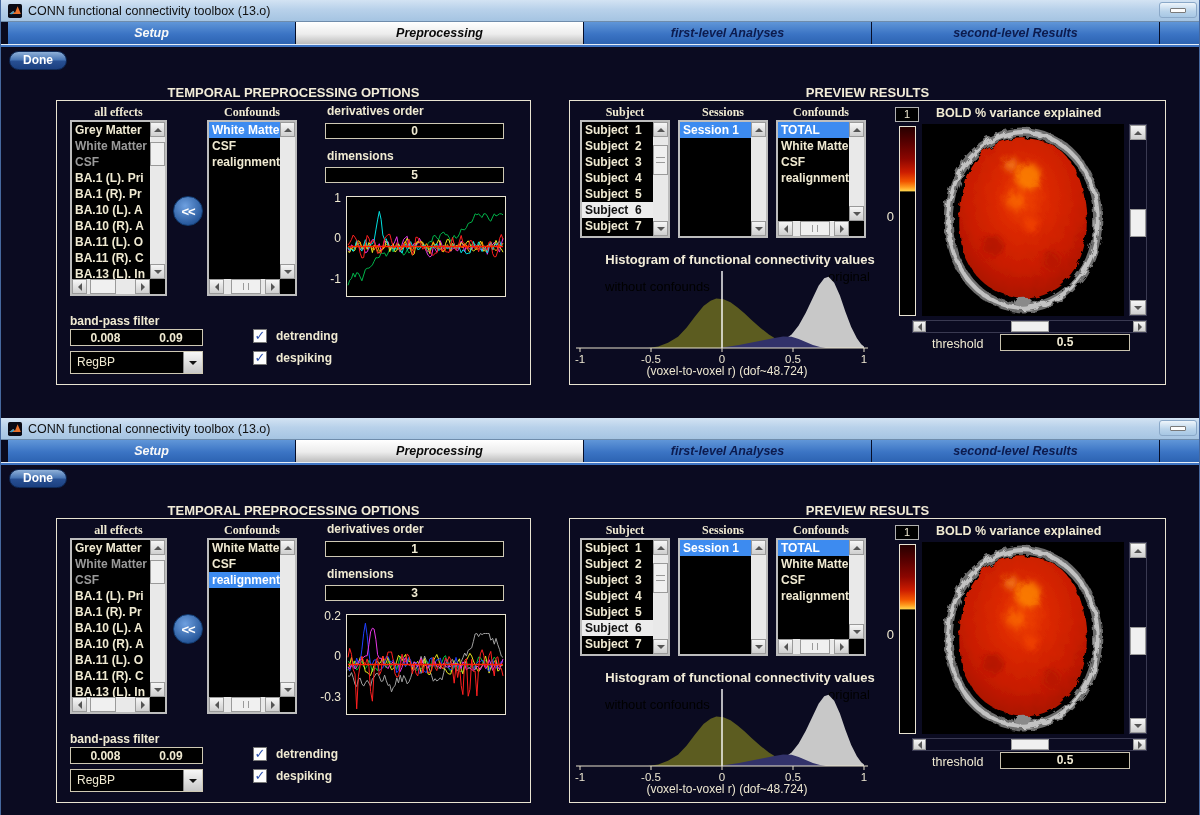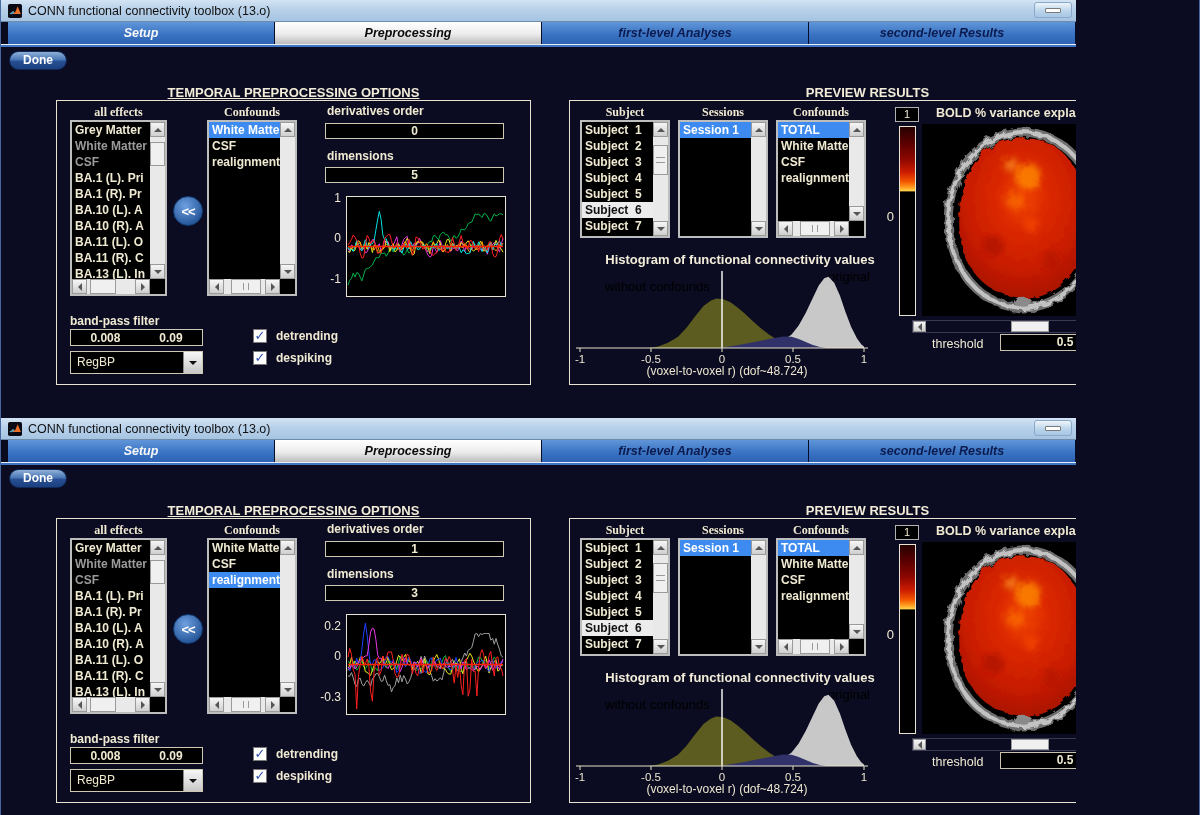--- a/index.html
+++ b/index.html
@@ -1,20 +1,20 @@
 <!DOCTYPE html>
 <html><head>
 <meta charset="utf-8">
 <style>
   * { margin:0; padding:0; box-sizing:border-box; }
   html,body { background:#06060f; }
   body { font-family:"Liberation Sans","DejaVu Sans",sans-serif; }
   #app { width:1200px; height:815px; overflow:hidden; background:#0b0b21; position:relative;
          border-left:1px solid #46689e; border-right:1px solid #46689e; }
-  .window { position:relative; width:1075px; overflow:hidden; }
+  .window { position:relative; width:1200px; overflow:hidden; }
   .window:nth-of-type(1){ height:418px; }
   .window:nth-of-type(2){ height:397px; }
 
   
   .titlebar { position:relative; height:22px;
     background:linear-gradient(#d3e3f3 0%, #b8d1ea 45%, #a5c4e2 100%);
     border-bottom:1px solid #6f8cab; display:flex; align-items:center; }
   .appicon { width:14px; height:14px; margin:0 6px 0 7px; display:inline-block; }
   .wtitle { font-size:12.5px; color:#101010; }
   .minbtn { position:absolute; right:4px; top:2px; width:38px; height:16px; border-radius:3px;
@@ -36,21 +36,21 @@
   .done { position:absolute; left:8px; top:6px; width:58px; height:19px; border-radius:10px;
     background:linear-gradient(#8fb0d8, #4a77b5 45%, #274f92 55%, #1c4080);
     border:1px solid #0f2a58; color:#fff; font-weight:bold; font-size:12px;
     font-family:inherit; text-align:center; line-height:17px; cursor:default; }
 
   
   .panel { position:absolute; border:1px solid #e9e4d2; background:transparent; }
   .lpanel { left:55px; top:55px; width:475px; height:285px; }
   .rpanel { left:568px; top:55px; width:597px; height:285px; }
   .ptitle { position:absolute; top:40px; font-size:13px; font-weight:bold; color:#f2ecd8; text-align:center; }
-  .ptitle.l { left:55px; width:475px;text-decoration:underline; }
+  .ptitle.l { left:55px; width:475px; }
   .ptitle.r { left:568px; width:597px; }
 
   .lbl { position:absolute; font-size:12px; font-weight:bold; color:#f0ead2; white-space:pre; }
   .lbl.c { text-align:center;font-family:Liberation Serif, serif; }
 
   
   .listbox { position:absolute; background:#000; border:2px solid #bdbdbd; overflow:hidden; }
   .lb-items { position:absolute; left:0; top:0; bottom:0; right:15px; overflow:hidden; }
   .lb-items.hs { bottom:15px; }
   .lb-item { height:16px; line-height:16px; font-size:12px; font-weight:bold; color:#f0ead2;
@@ -482,21 +482,21 @@
               </span>
               <span class="hthumb grip-h" style="left: 22px; width: 30px;"></span>
             </div>
           </div>
 
       <div class="lbl" style="left:270px;top:3px">derivatives order</div>
       <div class="field" style="left:268px;top:22px;width:179px;height:16px">1</div>
       <div class="lbl" style="left:270px;top:48px">dimensions</div>
       <div class="field" style="left:268px;top:66px;width:179px;height:16px">3</div>
 
-      <span class="ytick" style="left:248px;top:100px">0.2</span>
+      <span class="ytick" style="left:248px;top:90px">0.2</span>
       <span class="ytick" style="left:248px;top:130px">0</span>
       <span class="ytick" style="left:248px;top:171px">-0.3</span>
       <div class="plotbox" style="left:289px;top:95px;width:160px;height:101px">
         <svg width="158" height="99">
               <polyline points="1.0,61.0 2.7,61.3 4.5,57.6 6.2,62.7 8.0,69.4 9.7,71.5 11.4,64.3 13.2,63.2 14.9,68.8 16.7,71.1 18.4,67.8 20.2,65.3 21.9,67.9 23.6,71.3 25.4,63.6 27.1,62.2 28.9,58.8 30.6,58.3 32.3,61.7 34.1,66.4 35.8,66.0 37.6,60.1 39.3,65.8 41.1,70.5 42.8,69.6 44.5,76.9 46.3,72.3 48.0,70.7 49.8,62.9 51.5,67.9 53.2,60.1 55.0,66.9 56.7,60.5 58.5,63.9 60.2,68.9 62.0,66.8 63.7,62.6 65.4,56.8 67.2,54.0 68.9,54.2 70.7,50.0 72.4,47.4 74.1,41.4 75.9,48.0 77.6,41.0 79.4,46.0 81.1,49.5 82.9,55.8 84.6,60.6 86.3,66.2 88.1,63.7 89.8,66.0 91.6,64.8 93.3,62.8 95.0,64.9 96.8,57.4 98.5,49.9 100.3,44.6 102.0,51.9 103.8,45.8 105.5,44.3 107.2,50.0 109.0,55.3 110.7,55.3 112.5,52.1 114.2,46.6 115.9,42.7 117.7,38.0 119.4,41.1 121.2,35.3 122.9,34.2 124.7,32.8 126.4,26.3 128.1,19.0 129.9,18.5 131.6,21.6 133.4,18.5 135.1,19.6 136.8,18.5 138.6,18.5 140.3,18.5 142.1,18.5 143.8,25.2 145.6,23.3 147.3,29.2 149.0,23.4 150.8,29.7 152.5,34.4 154.3,41.0 156.0,42.4" fill="none" stroke="#a0a0a0" stroke-width="1"></polyline>
               <polyline points="1.0,46.5 2.7,47.4 4.5,51.7 6.2,46.2 8.0,50.6 9.7,54.9 11.4,53.4 13.2,48.9 14.9,46.0 16.7,52.0 18.4,53.7 20.2,50.8 21.9,45.2 23.6,49.5 25.4,56.9 27.1,53.5 28.9,53.2 30.6,55.8 32.3,48.0 34.1,47.2 35.8,45.6 37.6,50.3 39.3,52.9 41.1,46.8 42.8,46.3 44.5,51.5 46.3,48.1 48.0,48.6 49.8,54.5 51.5,47.5 53.2,41.1 55.0,44.8 56.7,47.0 58.5,51.6 60.2,48.4 62.0,42.5 63.7,49.5 65.4,52.4 67.2,50.9 68.9,55.4 70.7,54.7 72.4,53.2 74.1,54.1 75.9,51.9 77.6,47.0 79.4,45.7 81.1,47.9 82.9,52.1 84.6,47.6 86.3,42.0 88.1,49.2 89.8,52.6 91.6,53.1 93.3,53.0 95.0,47.3 96.8,42.2 98.5,40.6 100.3,47.9 102.0,54.2 103.8,56.4 105.5,55.3 107.2,51.0 109.0,47.8 110.7,52.9 112.5,56.4 114.2,56.5 115.9,57.1 117.7,48.6 119.4,45.3 121.2,53.2 122.9,53.3 124.7,48.3 126.4,51.8 128.1,54.8 129.9,47.5 131.6,42.0 133.4,42.6 135.1,45.6 136.8,48.7 138.6,44.8 140.3,46.6 142.1,54.4 143.8,53.7 145.6,45.5 147.3,42.1 149.0,44.4 150.8,50.8 152.5,49.1 154.3,50.6 156.0,49.5" fill="none" stroke="#00c040" stroke-width="1"></polyline>
               <polyline points="1.0,55.3 2.7,49.5 4.5,42.4 6.2,50.0 8.0,45.9 9.7,49.0 11.4,48.9 13.2,42.3 14.9,42.1 16.7,49.5 18.4,56.8 20.2,57.2 21.9,59.3 23.6,60.5 25.4,55.0 27.1,50.3 28.9,47.5 30.6,46.4 32.3,48.7 34.1,46.2 35.8,41.3 37.6,48.8 39.3,47.6 41.1,42.1 42.8,50.5 44.5,54.7 46.3,53.8 48.0,51.2 49.8,46.1 51.5,40.3 53.2,42.3 55.0,45.3 56.7,42.3 58.5,39.5 60.2,45.2 62.0,46.3 63.7,46.9 65.4,54.6 67.2,47.2 68.9,48.4 70.7,46.3 72.4,50.8 74.1,58.3 75.9,52.7 77.6,43.5 79.4,51.0 81.1,59.1 82.9,59.6 84.6,53.8 86.3,45.4 88.1,42.6 89.8,39.5 91.6,44.2 93.3,51.3 95.0,52.7 96.8,53.9 98.5,54.5 100.3,57.9 102.0,59.0 103.8,59.1 105.5,51.7 107.2,45.6 109.0,50.1 110.7,46.9 112.5,43.8 114.2,54.1 115.9,58.9 117.7,50.6 119.4,45.2 121.2,41.8 122.9,38.3 124.7,41.1 126.4,46.0 128.1,49.7 129.9,54.1 131.6,56.9 133.4,53.2 135.1,51.1 136.8,46.0 138.6,41.1 140.3,48.9 142.1,58.1 143.8,52.3 145.6,51.3 147.3,46.1 149.0,45.4 150.8,56.1 152.5,55.1 154.3,49.8 156.0,50.0" fill="none" stroke="#e8e820" stroke-width="1"></polyline>
               <polyline points="1.0,52.2 2.7,56.1 4.5,49.7 6.2,52.7 8.0,51.1 9.7,43.1 11.4,48.5 13.2,46.6 14.9,34.3 16.7,18.2 18.4,8.2 20.2,20.8 21.9,37.9 23.6,49.7 25.4,48.9 27.1,45.0 28.9,44.7 30.6,50.2 32.3,55.9 34.1,53.7 35.8,52.9 37.6,47.7 39.3,41.5 41.1,41.6 42.8,45.9 44.5,47.1 46.3,44.8 48.0,50.5 49.8,57.7 51.5,55.3 53.2,47.7 55.0,41.1 56.7,43.6 58.5,51.7 60.2,46.9 62.0,42.5 63.7,45.1 65.4,51.5 67.2,52.7 68.9,47.1 70.7,52.1 72.4,58.4 74.1,57.7 75.9,54.3 77.6,56.6 79.4,57.6 81.1,51.0 82.9,43.9 84.6,42.8 86.3,51.3 88.1,47.5 89.8,44.7 91.6,44.9 93.3,42.9 95.0,50.0 96.8,48.3 98.5,44.7 100.3,47.1 102.0,53.3 103.8,54.8 105.5,53.6 107.2,49.5 109.0,42.4 110.7,48.9 112.5,54.7 114.2,51.1 115.9,50.1 117.7,48.1 119.4,48.7 121.2,49.9 122.9,49.2 124.7,51.2 126.4,54.5 128.1,50.7 129.9,48.1 131.6,46.3 133.4,46.6 135.1,45.2 136.8,46.7 138.6,51.6 140.3,54.4 142.1,56.5 143.8,47.1 145.6,44.7 147.3,51.4 149.0,53.5 150.8,49.9 152.5,50.9 154.3,46.3 156.0,47.1" fill="none" stroke="#2040ff" stroke-width="1"></polyline>
               <polyline points="1.0,52.0 2.7,53.9 4.5,49.6 6.2,49.7 8.0,54.0 9.7,52.2 11.4,46.2 13.2,45.0 14.9,44.1 16.7,42.0 18.4,41.0 20.2,40.7 21.9,29.4 23.6,16.9 25.4,13.2 27.1,14.1 28.9,24.6 30.6,39.7 32.3,43.3 34.1,43.2 35.8,46.6 37.6,50.2 39.3,51.7 41.1,53.7 42.8,49.6 44.5,48.6 46.3,46.7 48.0,50.4 49.8,48.9 51.5,50.0 53.2,56.6 55.0,52.4 56.7,45.6 58.5,42.7 60.2,48.1 62.0,50.3 63.7,49.4 65.4,50.8 67.2,46.7 68.9,49.0 70.7,52.0 72.4,46.7 74.1,43.2 75.9,48.2 77.6,49.9 79.4,51.0 81.1,53.2 82.9,49.3 84.6,50.5 86.3,48.0 88.1,46.8 89.8,51.5 91.6,51.2 93.3,53.8 95.0,50.4 96.8,48.1 98.5,51.3 100.3,52.2 102.0,51.6 103.8,51.4 105.5,48.6 107.2,48.2 109.0,52.0 110.7,48.2 112.5,50.7 114.2,53.3 115.9,46.8 117.7,49.2 119.4,54.9 121.2,53.2 122.9,52.7 124.7,54.9 126.4,55.2 128.1,54.5 129.9,51.0 131.6,52.3 133.4,54.7 135.1,50.9 136.8,49.4 138.6,53.6 140.3,51.3 142.1,44.7 143.8,49.1 145.6,55.4 147.3,52.0 149.0,47.4 150.8,51.9 152.5,54.5 154.3,48.9 156.0,44.0" fill="none" stroke="#e838e8" stroke-width="1"></polyline>
               <polyline points="1.0,42.3 2.7,33.4 4.5,39.4 6.2,54.5 8.0,59.1 9.7,93.9 11.4,61.1 13.2,50.5 14.9,41.3 16.7,46.8 18.4,49.1 20.2,43.9 21.9,51.5 23.6,76.4 25.4,86.2 27.1,56.2 28.9,45.8 30.6,42.6 32.3,60.2 34.1,56.2 35.8,41.0 37.6,45.2 39.3,43.5 41.1,37.0 42.8,37.1 44.5,36.9 46.3,45.6 48.0,58.8 49.8,62.2 51.5,61.3 53.2,52.0 55.0,39.2 56.7,46.4 58.5,47.1 60.2,38.9 62.0,41.3 63.7,48.5 65.4,58.7 67.2,49.0 68.9,58.1 70.7,61.0 72.4,52.6 74.1,44.5 75.9,57.9 77.6,50.0 79.4,49.7 81.1,57.6 82.9,57.5 84.6,55.9 86.3,42.1 88.1,52.3 89.8,55.6 91.6,49.2 93.3,47.6 95.0,53.7 96.8,52.1 98.5,42.8 100.3,47.3 102.0,41.5 103.8,44.7 105.5,54.7 107.2,68.2 109.0,51.3 110.7,62.5 112.5,50.8 114.2,70.6 115.9,79.6 117.7,45.3 119.4,43.7 121.2,81.2 122.9,74.4 124.7,44.5 126.4,56.4 128.1,56.1 129.9,80.9 131.6,52.8 133.4,38.8 135.1,34.7 136.8,40.3 138.6,52.9 140.3,49.7 142.1,40.5 143.8,36.4 145.6,51.4 147.3,61.0 149.0,43.2 150.8,41.8 152.5,51.9 154.3,53.4 156.0,60.9" fill="none" stroke="#ff2020" stroke-width="1"></polyline>

